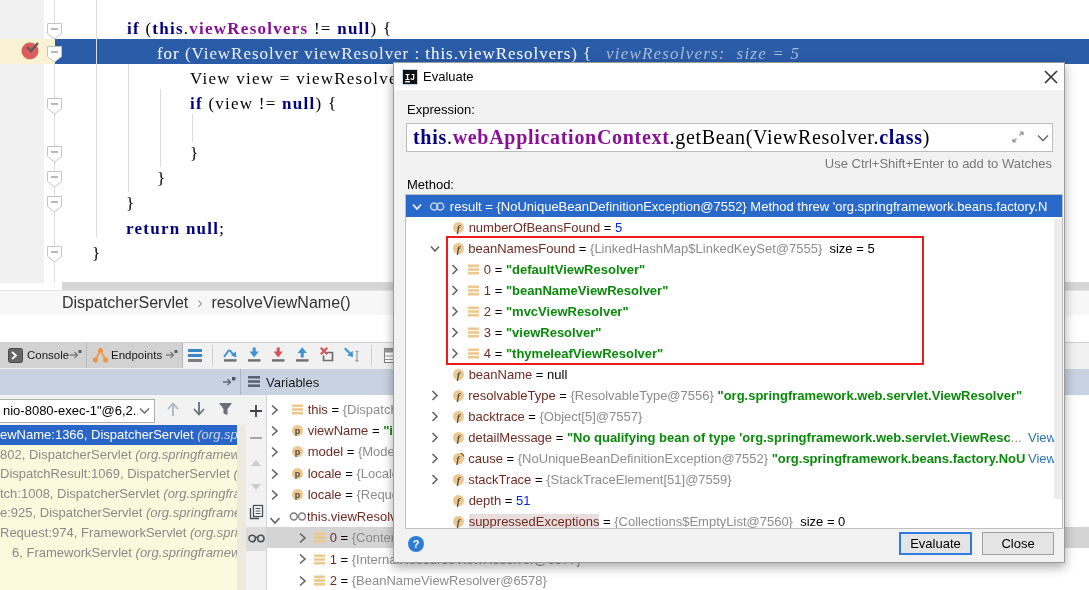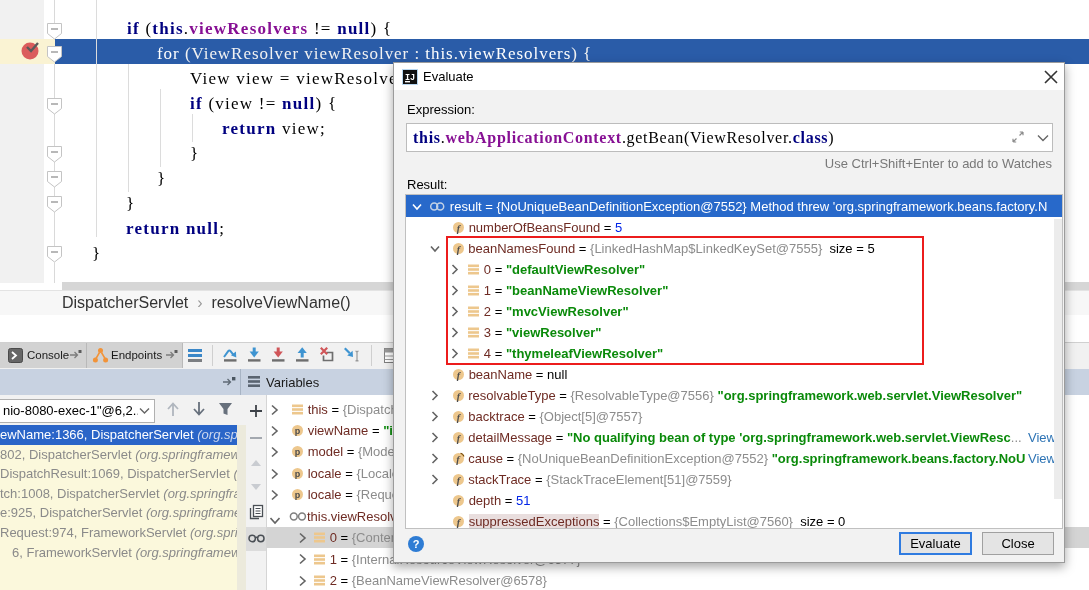--- a/index.html
+++ b/index.html
@@ -66,23 +66,23 @@
       <path d="M5 7 H12" transform="translate(0,75)"></path>
       <path d="M5 7 H12" transform="translate(0,123)"></path>
       <path d="M5 7 H12" transform="translate(0,148)"></path>
       <path d="M5 7 H12" transform="translate(0,173)"></path>
       <path d="M5 7 H12" transform="translate(0,223)"></path>
     </g>
   </svg>
 
   <div class="code abs" style="left:127px;top:16px;"><span class="kw">if</span> (<span class="kw">this</span>.<span class="fld">viewResolvers</span> != <span class="kw">null</span>) {</div>
   <div class="code abs" style="left:157px;top:41px;height:25px;letter-spacing:0.95px;"><span class="wkw">for</span><span class="wtx"> (ViewResolver viewResolver : </span><span class="wkw">this</span><span class="wtx">.</span><span class="wkw">viewResolvers</span><span class="wtx">) {</span></div>
+  <div class="code abs" style="left:606px;top:41px;height:25px;font-size:17px;letter-spacing:1.2px;"><span class="hint">viewResolvers:  size = 5</span></div>
   <div class="code abs" style="left:190px;top:66px;">View view = viewResolver.re</div>
   <div class="code abs" style="left:190px;top:91px;"><span class="kw">if</span> (view != <span class="kw">null</span>) {</div>
-  <div class="code abs" style="left:222px;top:116px;"><span class="kw">return</span> view;</div>
   <div class="code abs" style="left:190px;top:141px;">}</div>
   <div class="code abs" style="left:157px;top:166px;">}</div>
   <div class="code abs" style="left:126px;top:191px;">}</div>
   <div class="code abs" style="left:126px;top:216px;"><span class="kw">return null</span>;</div>
   <div class="code abs" style="left:92px;top:241px;">}</div>
 </div>
 
 <div class="abs" style="left:62px;top:282px;width:1027px;height:8px;background:#d6d6d6;"></div>
 
 <div class="abs" style="left:0;top:290px;width:1089px;height:24px;background:#f7f7f7;border-top:1px solid #e3e3e3;border-bottom:1px solid #e3e3e3;"></div>
@@ -314,34 +314,34 @@
     <rect x="1" y="1" width="14" height="14" fill="#111"></rect>
     <text x="8" y="10.5" font-size="8.5" font-weight="bold" fill="#fff" text-anchor="middle" font-family="Liberation Mono">IJ</text>
     <rect x="3" y="12" width="5" height="1.4" fill="#fff"></rect>
   </svg>
   <div class="abs ui" style="left:29px;top:4px;height:20px;line-height:20px;">Evaluate</div>
   <svg class="abs" style="left:650px;top:7px;" width="14" height="14" viewBox="0 0 14 14">
     <path d="M1 1 L13 13 M13 1 L1 13" stroke="#333" stroke-width="1.6"></path>
   </svg>
   <div class="abs ui" style="left:13px;top:39px;">Expression:</div>
   <div class="abs" style="left:12px;top:60px;width:647px;height:29px;background:#fff;border:1px solid #bcbcbc;box-sizing:border-box;"></div>
-  <div class="code abs" style="left:19px;top:63px;font-size:16px;line-height:23px;letter-spacing:0.7px;"><span class="kw">this</span>.<span class="fld">webApplicationContext</span>.getBean(ViewResolver.<span class="kw">class</span>)</div>
+  <div class="code abs" style="left:19px;top:63px;font-size:20px;line-height:23px;letter-spacing:0.7px;"><span class="kw">this</span>.<span class="fld">webApplicationContext</span>.getBean(ViewResolver.<span class="kw">class</span>)</div>
   <div id="fieldicons">
     <svg class="abs" style="left:617px;top:67px;" width="14" height="14" viewBox="0 0 14 14">
       <g stroke="#8c8c8c" stroke-width="1.2" fill="none">
         <path d="M8.5 5.5 L12 2 M12 2 H8.8 M12 2 V5.2"></path>
         <path d="M5.5 8.5 L2 12 M2 12 H5.2 M2 12 V8.8"></path>
       </g>
     </svg>
     <svg class="abs" style="left:643px;top:71px;" width="12" height="8" viewBox="0 0 12 8">
       <path d="M1 1.5 L6 6.5 L11 1.5" stroke="#666" stroke-width="1.4" fill="none"></path>
     </svg>
   </div>
   <div class="abs" style="right:12px;top:93px;font-size:13px;color:#787878;">Use Ctrl+Shift+Enter to add to Watches</div>
-  <div class="abs ui" style="left:13px;top:114px;">Result:</div>
+  <div class="abs ui" style="left:13px;top:114px;">Method:</div>
 
   <div class="abs" style="left:11px;top:131px;width:658px;height:335px;background:#fff;border:1px solid #c0c0c0;box-sizing:border-box;overflow:hidden;">
     <div id="treerows">
       <div class="abs" style="left:0;top:0;width:656px;height:22px;background:#2869ca;"></div>
       <div class="treerow" style="left:6px;top:1px;color:#fff;"><svg width="10" height="10" viewBox="0 0 10 10" style="vertical-align:-1px;">
               <path d="M1 2.5 L5 7 L9 2.5" stroke="#fff" stroke-width="1.6" fill="none"></path>
             </svg>  <svg width="17" height="13" viewBox="0 0 17 13" style="vertical-align:-2px;">
               <circle cx="5.2" cy="6.5" r="3.5" fill="none" stroke="#c3d2e6" stroke-width="1.5"></circle>
               <circle cx="11.2" cy="6.5" r="3.5" fill="none" stroke="#c3d2e6" stroke-width="1.5"></circle>
             </svg> result = {NoUniqueBeanDefinitionException@7552} Method threw 'org.springframework.beans.factory.N</div>

